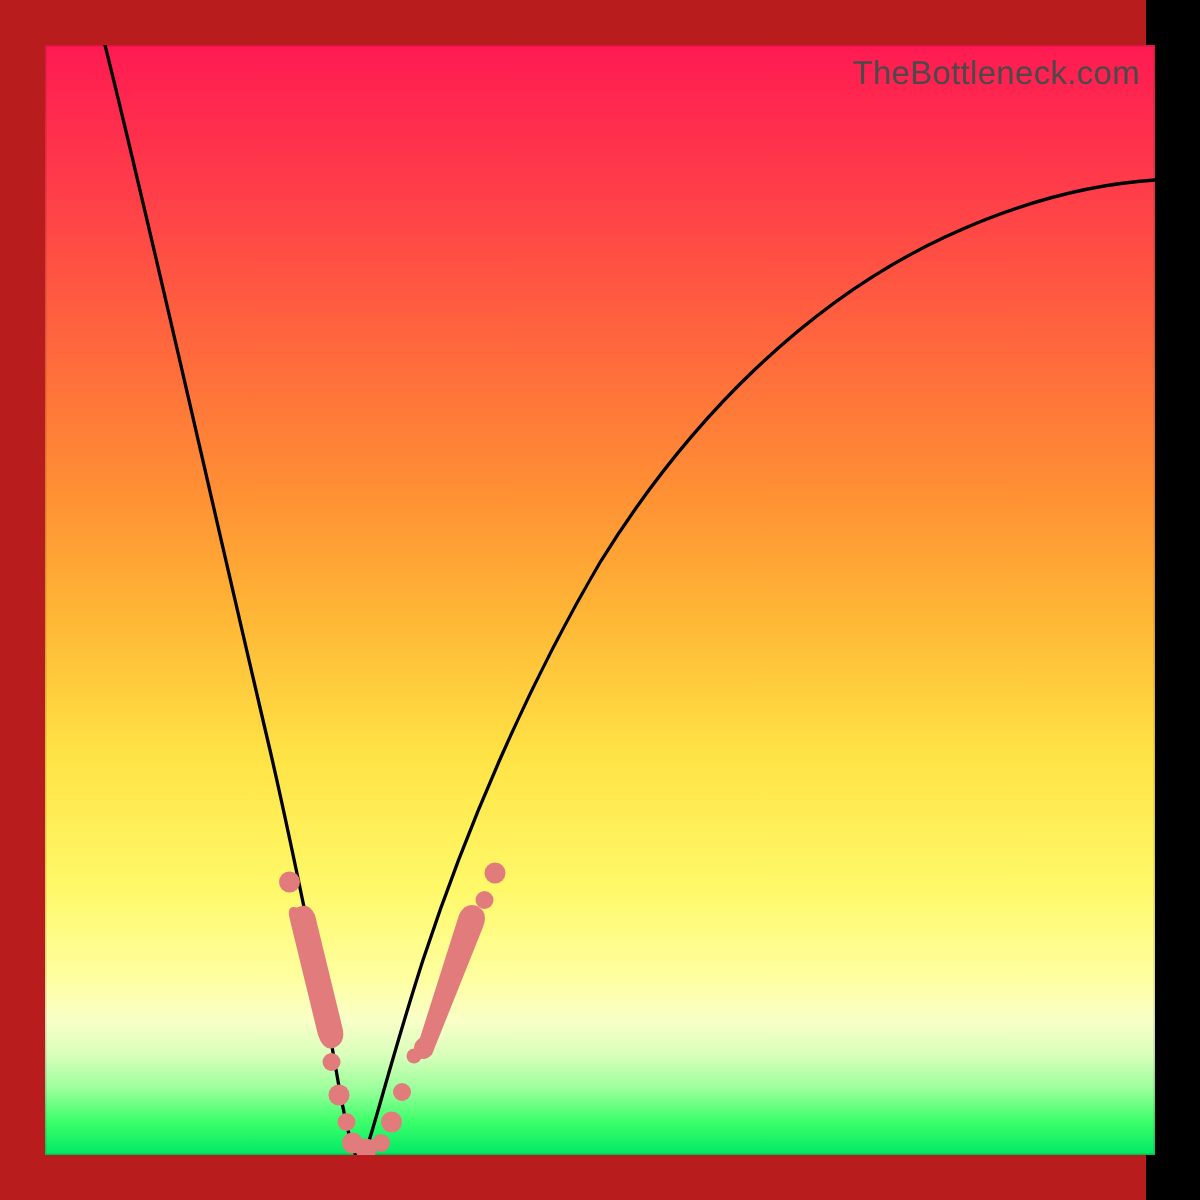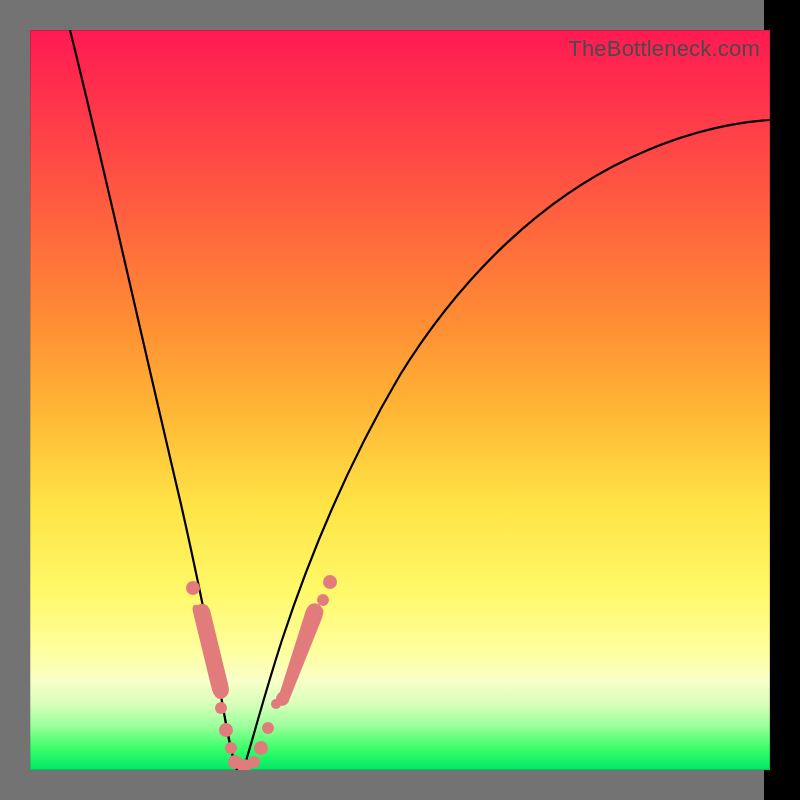--- a/index.html
+++ b/index.html
@@ -8,21 +8,21 @@
     width: 800px;
     height: 800px;
     background: #000;
     font-family: Arial, Helvetica, sans-serif;
     overflow: hidden;
   }
   .outer {
     position: relative;
     width: 764px;
     height: 800px;
-    background: #737373;
+    background: #b91c1c;
     text-decoration: underline;
   }
   .plot {
     position: absolute;
     left: 30px;
     top: 30px;
     width: 740px;
     height: 740px;
     background: linear-gradient(to bottom,
       #ff1a52 0%,

